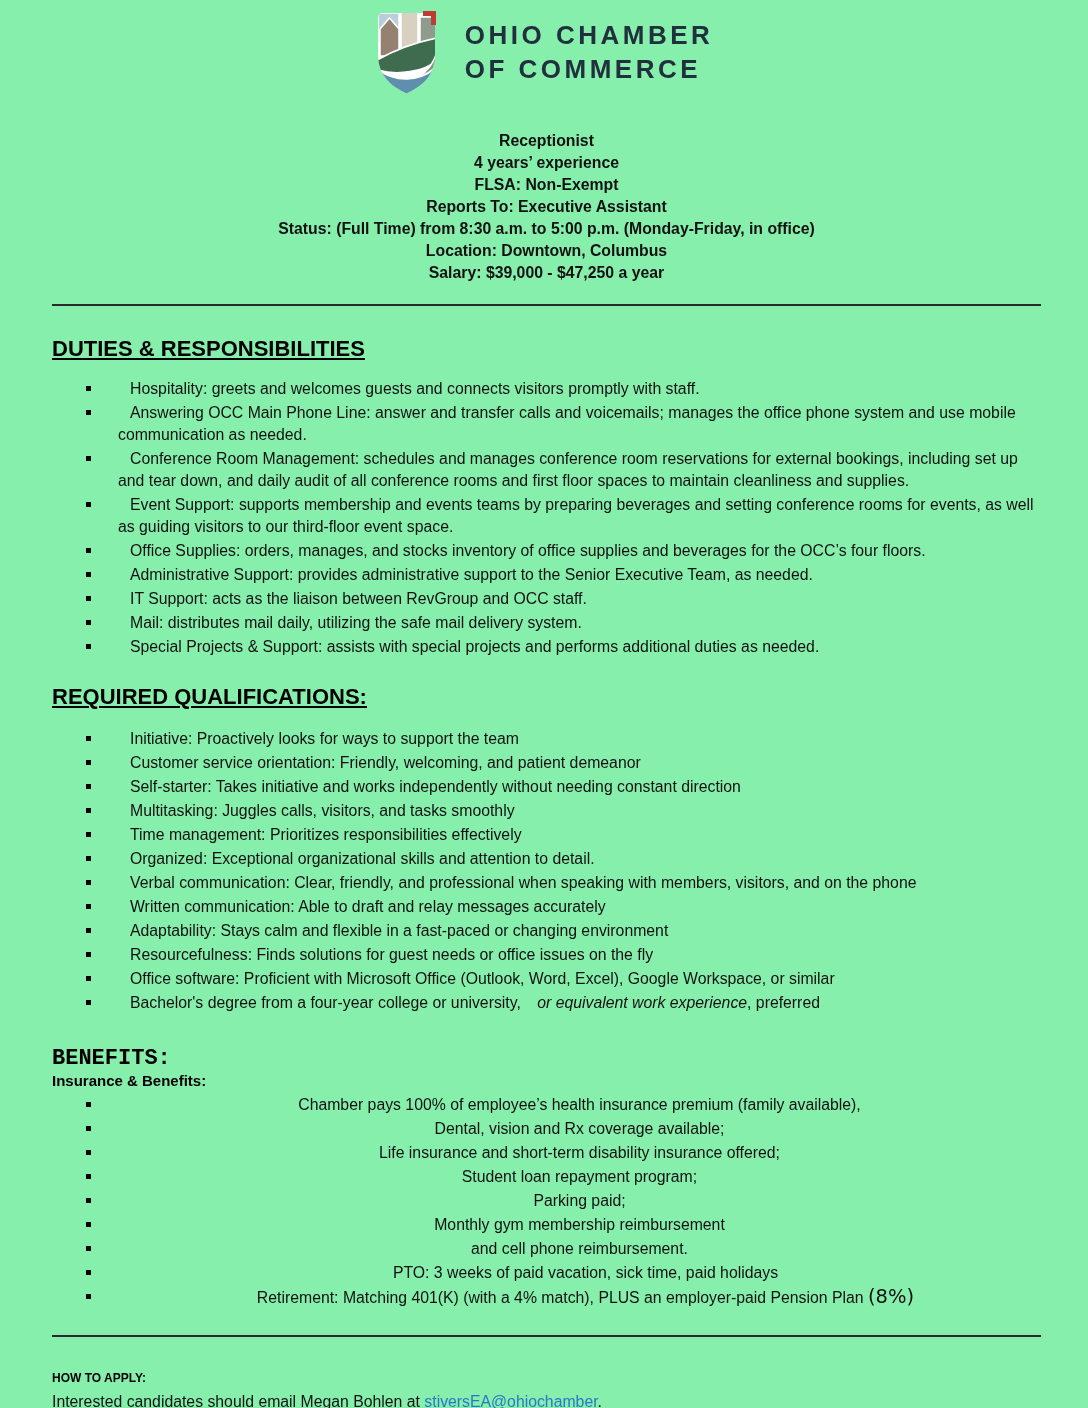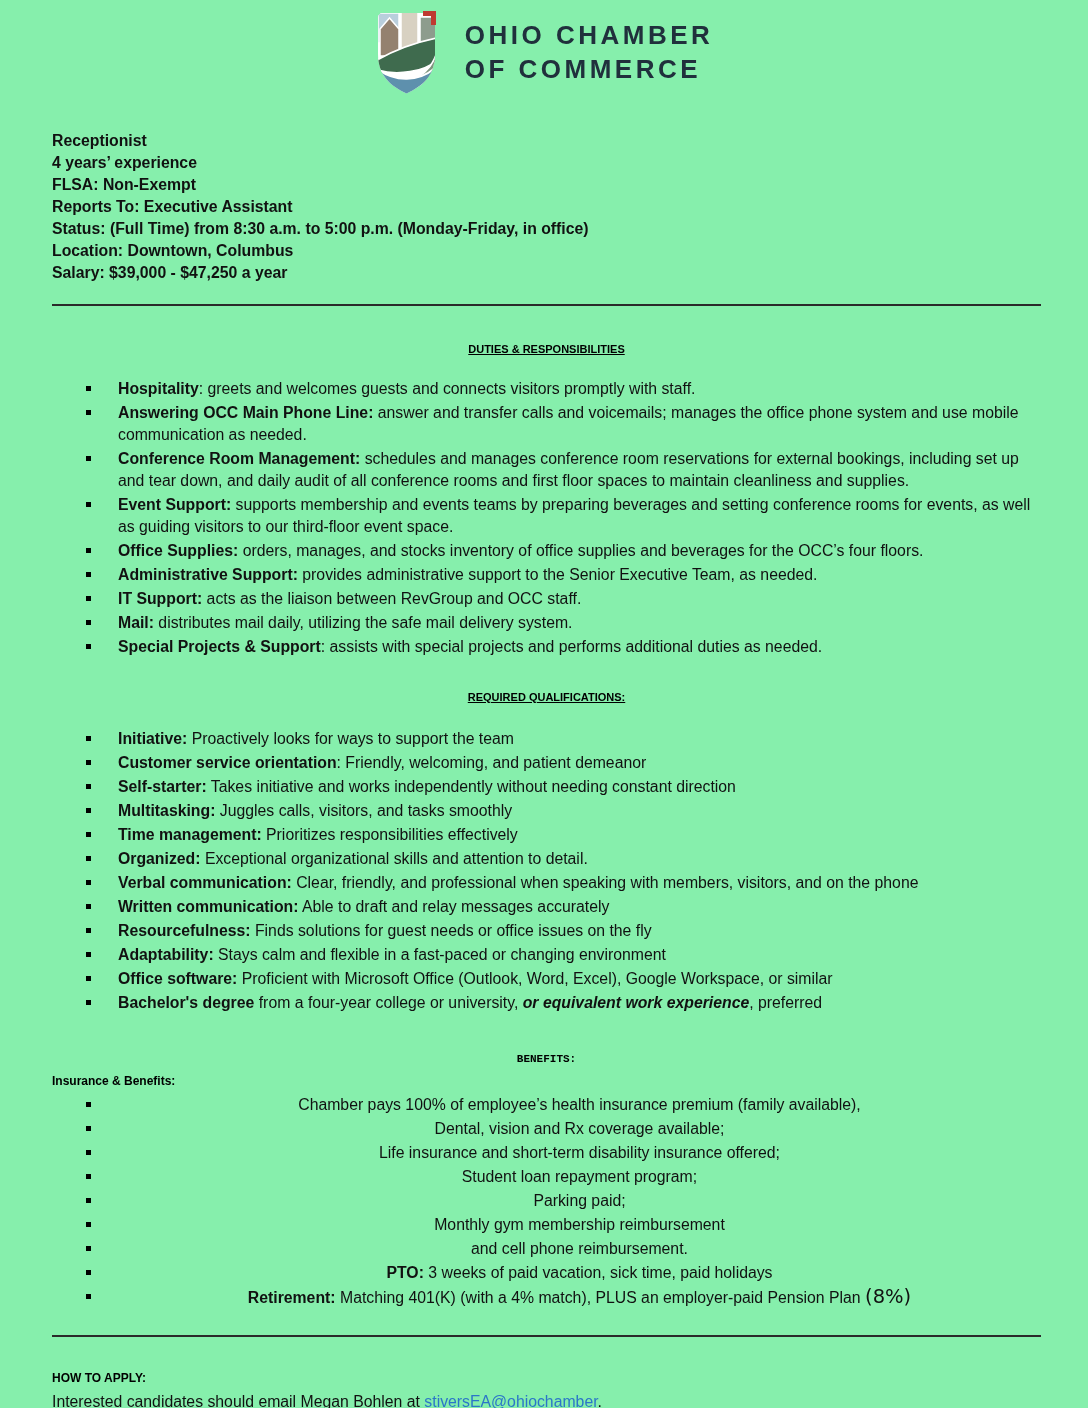--- a/index.html
+++ b/index.html
@@ -6,36 +6,36 @@
   .page{
     width:1088px;height:1408px;margin:0 auto;background:#86efac;
     font-family:"Liberation Sans",sans-serif;font-size:15.8px;line-height:22px;
     color:#111111;box-sizing:border-box;overflow:hidden;
   }
   .logo-row{display:flex;justify-content:center;align-items:center;gap:24px;padding-top:8px;}
   .logo-shield{display:block;}
   .wordmark{font-weight:800;font-size:26px;line-height:34px;letter-spacing:3.5px;color:#20303c;white-space:nowrap;}
   .content{padding:0 47px 0 52px;}
   .job-header{margin-top:34px;font-weight:700;}
-  .job-header .hline{white-space:pre-wrap;}
+  .job-header .hline{white-space:pre-wrap;text-align:center;}
   .rule{border:none;border-top:2px solid #2a2a2a;margin:20px 0 0 0;}
   .rule.bottom{margin-top:26px;}
-  h2.sec-heading{font-size:11px;font-weight:700;margin:32px 0 0 0;line-height:22px;color:#000;text-align:center;}
+  h2.sec-heading{font-size:22px;font-weight:700;margin:32px 0 0 0;line-height:22px;color:#000;}
   h2.sec-heading.u{text-decoration:underline;}
-  h3.sec-subheading{font-size:12px;font-weight:700;margin:0;line-height:22px;color:#000;}
+  h3.sec-subheading{font-size:15px;font-weight:700;margin:0;line-height:22px;color:#000;}
   ul.bullets{list-style:none;margin:18px 0 0 0;padding:0;}
   ul.bullets li{position:relative;padding-left:66px;margin-bottom:2px;}
   .bullet-square{position:absolute;left:34px;top:8px;width:5px;height:5px;background:#000;}
   .section-qualifications h2.sec-heading{margin-top:28px;}
   .section-qualifications ul.bullets{margin-top:20px;}
   .section-qualifications li{margin-bottom:7px;}
   .section-benefits h2.sec-heading{margin-top:34px;font-family:Liberation Mono, monospace;}
   .section-benefits ul.bullets{margin-top:2px;text-align:center;}
   .section-benefits li{margin-bottom:3px;}
-  .b{font-weight:700;}
+  .b{font-weight:400;margin-left:12px;}
   .i{font-style:italic;}
   .lg{font-size:19.5px;font-family:"DejaVu Sans",sans-serif;}
   .apply-heading{font-size:12px;font-weight:700;margin:30px 0 0 0;line-height:22px;color:#000;}
   .apply-line{margin:2px 0 0 0;}
   .email-link{text-decoration:none;}
 </style>
 </head>
 <body>
 
 <div class="page">
@@ -98,22 +98,22 @@
           <h2 class="sec-heading u">REQUIRED QUALIFICATIONS:</h2>
           <ul class="bullets">
             <li><span class="bullet-square"></span><span class="b">Initiative:</span><span> Proactively looks for ways to support the team</span></li>
             <li><span class="bullet-square"></span><span class="b">Customer service orientation</span><span>: Friendly, welcoming, and patient demeanor</span></li>
             <li><span class="bullet-square"></span><span class="b">Self-starter:</span><span> Takes initiative and works independently without needing constant direction</span></li>
             <li><span class="bullet-square"></span><span class="b">Multitasking:</span><span> Juggles calls, visitors, and tasks smoothly</span></li>
             <li><span class="bullet-square"></span><span class="b">Time management:</span><span> Prioritizes responsibilities effectively</span></li>
             <li><span class="bullet-square"></span><span class="b">Organized:</span><span> Exceptional organizational skills and attention to detail.</span></li>
             <li><span class="bullet-square"></span><span class="b">Verbal communication:</span><span> Clear, friendly, and professional when speaking with members, visitors, and on the phone</span></li>
             <li><span class="bullet-square"></span><span class="b">Written communication:</span><span> Able to draft and relay messages accurately</span></li>
+            <li><span class="bullet-square"></span><span class="b">Adaptability:</span><span> Stays calm and flexible in a fast-paced or changing environment</span></li>
             <li><span class="bullet-square"></span><span class="b">Resourcefulness:</span><span> Finds solutions for guest needs or office issues on the fly</span></li>
-            <li><span class="bullet-square"></span><span class="b">Adaptability:</span><span> Stays calm and flexible in a fast-paced or changing environment</span></li>
             <li><span class="bullet-square"></span><span class="b">Office software:</span><span> Proficient with Microsoft Office (Outlook, Word, Excel), Google Workspace, or similar</span></li>
             <li><span class="bullet-square"></span><span class="b">Bachelor's degree</span><span> from a four-year college or university, </span><span class="b i">or equivalent work experience</span><span>, preferred</span></li>
           </ul>
         </section>
         <section class="doc-section section-benefits">
           <h2 class="sec-heading">BENEFITS:</h2>
           <h3 class="sec-subheading">Insurance &amp; Benefits:</h3>
           <ul class="bullets">
             <li><span class="bullet-square"></span><span>Chamber pays 100% of employee’s health insurance premium (family available),</span></li>
             <li><span class="bullet-square"></span><span>Dental, vision and Rx coverage available;</span></li>

